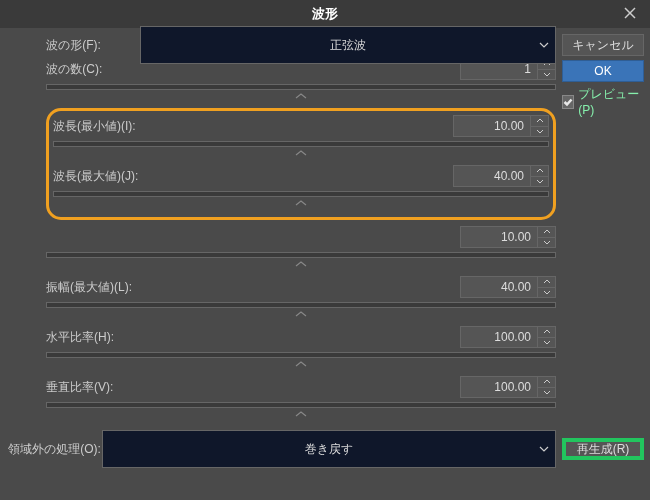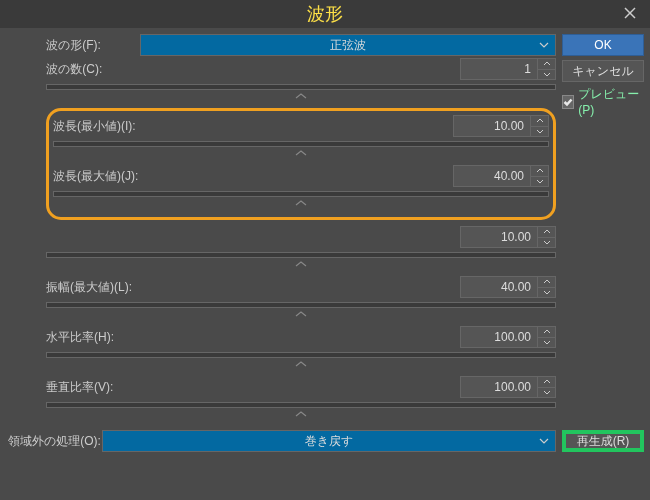--- a/index.html
+++ b/index.html
@@ -12,36 +12,36 @@
     overflow: hidden;
   }
   .titlebar {
     height: 28px;
     background: #3a3a3a;
     display: flex;
     align-items: center;
     justify-content: center;
     position: relative;
   }
-  .titlebar .title { color: #fde047; font-size: 18px; }
+  .titlebar .title { color: #ffffff; font-size: 13px; font-weight: bold; }
   .titlebar .close {
     position: absolute; right: 0; top: 0;
     width: 40px; height: 28px;
     display: flex; align-items: center; justify-content: center;
     color: #ccc;
   }
   .titlebar .close svg { width: 12px; height: 12px; stroke: #ccc; stroke-width: 1.5; }
   .content { display: flex; margin-left: 38px; }
   .main { flex: 1; padding: 6px 4px 0 8px; }
   .side { width: 90px; padding: 6px 6px 0 2px; }
   .row { display: flex; align-items: center; margin-bottom: 2px; height: 22px;}
   .lbl { width: 94px; font-size: 12px; color: #ccc; }
   .dropdown {
-    flex: 1; height: 22px;
-    background: #0369a1;
+    flex: 1; height: 38px;
+    background: #0f172a;
     border: 1px solid #666;
     display: flex; align-items: center; justify-content: center;
     position: relative;
     color: #ddd;
   }
   .dropdown .chev {
     position: absolute; right: 6px; top: 50%; transform: translateY(-50%);
   }
   .dropdown .chev svg, .spin-btns svg, .accordion-chev svg { display:block; }
   .numbox {
@@ -314,25 +314,25 @@
       <div class="accordion-chev">
         <svg width="14" height="8" viewBox="0 0 14 8">
             <path d="M2 6 L7 2 L12 6" fill="none" stroke="#888" stroke-width="1.2"></path>
           </svg>
       </div>
     </div>
 
   </div>
 
   <div class="side">
+    <div class="btn normal">
+      <span>キャンセル</span>
+    </div>
     <div class="btn primary">
       <span>OK</span>
-    </div>
-    <div class="btn normal">
-      <span>キャンセル</span>
     </div>
     <div class="checkbox-row">
       <span class="cb">
         <svg viewBox="0 0 10 10">
             <path d="M1.5 5 L4 7.5 L8.5 2.5"></path>
           </svg>
       </span>
       <span>プレビュー(P)</span>
     </div>
   </div>

